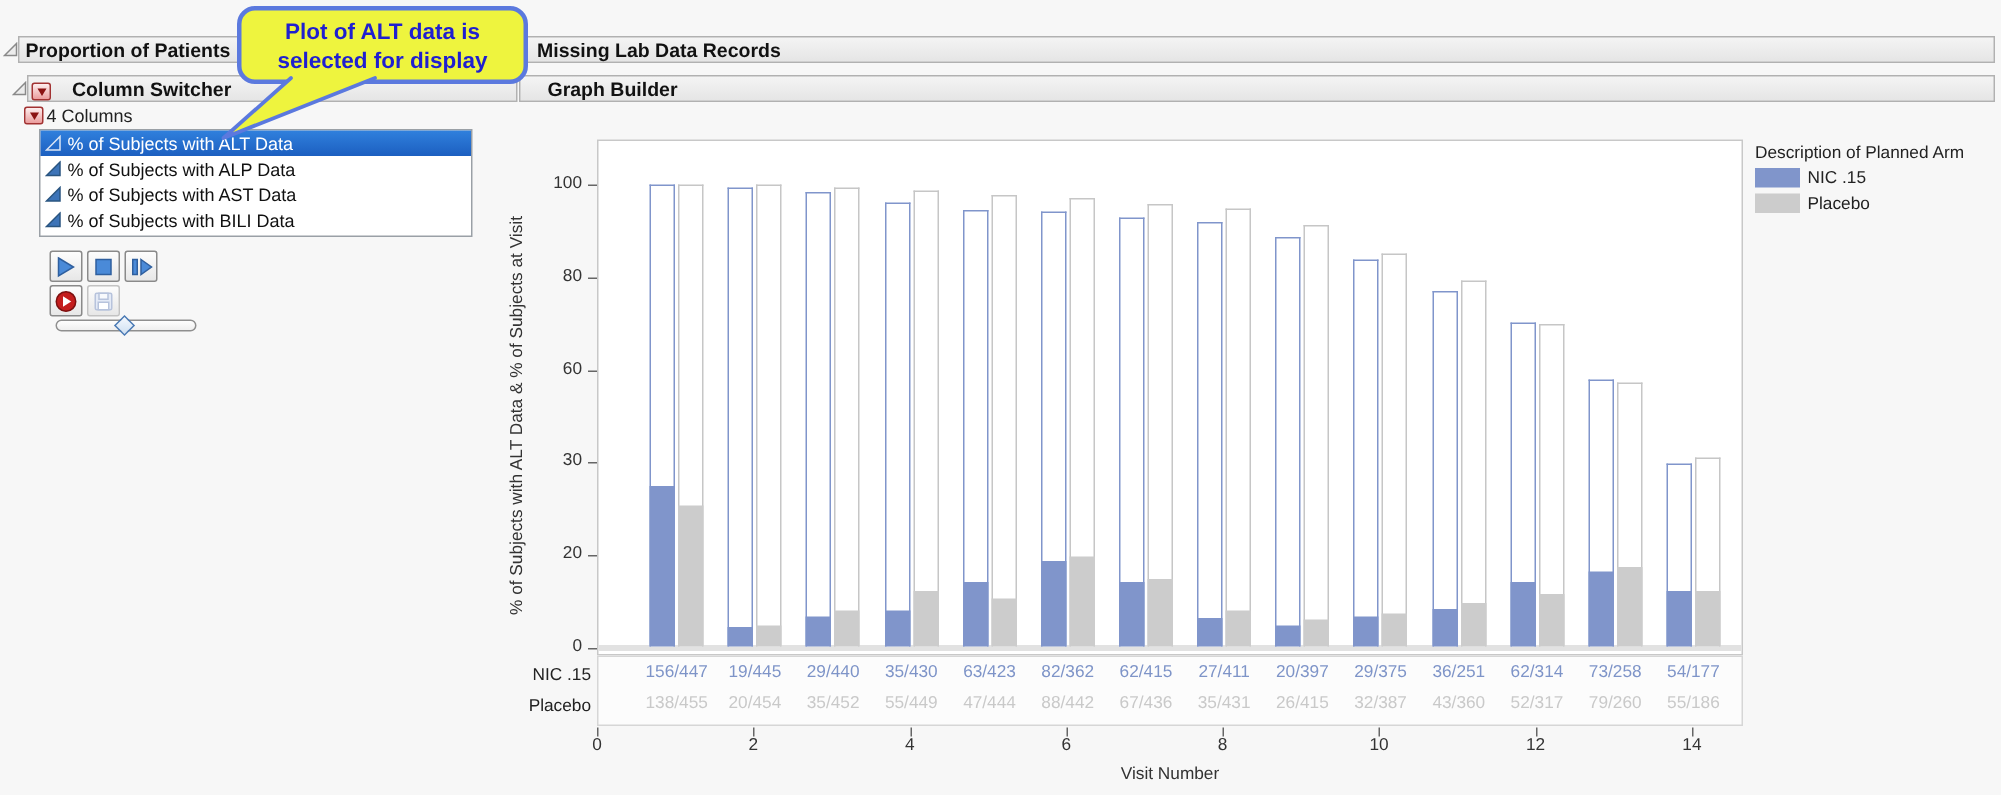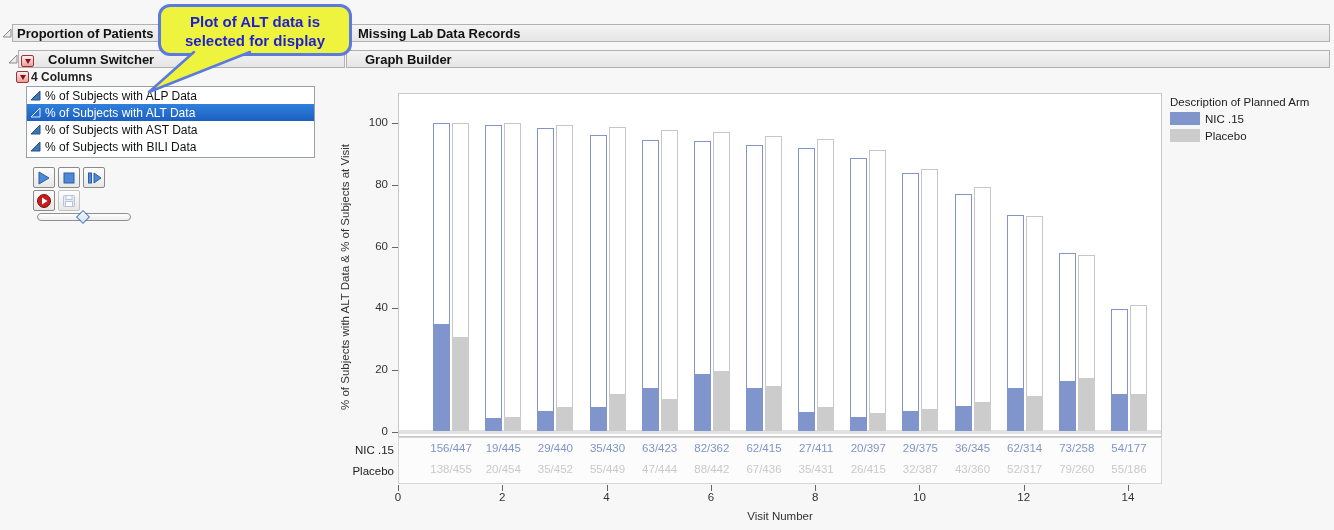--- a/index.html
+++ b/index.html
@@ -10,21 +10,21 @@
   .hdr-bar { position:absolute; height:18px; background:linear-gradient(#f4f4f4,#e5e5e5);
              border:1px solid #b1b1b1; display:flex; align-items:flex-end;
              font-weight:bold; font-size:13px; color:#111; }
   .disc { position:absolute; width:10px; height:10px; cursor:pointer; }
   .redbtn { width:13px; height:12px; border:1px solid #a23232; border-radius:2px;
             background:linear-gradient(#fdeeee,#eb9d9d); display:inline-flex;
             align-items:center; justify-content:center; cursor:pointer; flex:none; }
   .redbtn .tri { width:0; height:0; border-left:3.5px solid transparent;
                  border-right:3.5px solid transparent; border-top:5px solid #8b1212; margin-top:1px; }
 
-  #four-cols { position:absolute; left:31px; top:70px; font-size:12px; color:#222;font-weight:bold; }
+  #four-cols { position:absolute; left:31px; top:70px; font-size:12px; color:#222; }
   #redbtn-cols { position:absolute; left:16px; top:71px; }
 
   #col-list { position:absolute; left:26px; top:86px; width:289px; height:72px;
               background:#ffffff; border:1px solid #9aa0a6; z-index:10; }
   .col-item { height:17px; display:flex; align-items:center; gap:4px; padding-left:3px;
               font-size:12px; color:#111; cursor:pointer; white-space:nowrap; }
   .col-item.sel { background:linear-gradient(#3080dd,#1c5fc0); color:#ffffff; }
   .col-item svg { flex:none; }
 
   .ctl-btn { position:absolute; width:22px; height:21px; border:1px solid #8a8a8a; border-radius:2px;
@@ -97,31 +97,31 @@
   </div>
   <div class="hdr-bar" style="left:346px; top:50px; width:984px; padding-left:18px;">
     <span>Graph Builder</span>
   </div>
 
   <span class="redbtn" id="redbtn-cols">
       <span class="tri"></span>
     </span>
   <div id="four-cols">4 Columns</div>
   <div id="col-list">
+      <div class="col-item sel">
+        <svg width="11" height="11" viewBox="0 0 11 11">
+          <path d="M10 1 L10 10 L1 10 Z" fill="none" stroke="#dce6f5"></path>
+        </svg>
+        <span>% of Subjects with ALT Data</span>
+      </div>
       <div class="col-item">
         <svg width="11" height="11" viewBox="0 0 11 11">
           <path d="M10 1 L10 10 L1 10 Z" fill="#3d74b8" stroke="#2a5580"></path>
         </svg>
         <span>% of Subjects with ALP Data</span>
-      </div>
-      <div class="col-item sel">
-        <svg width="11" height="11" viewBox="0 0 11 11">
-          <path d="M10 1 L10 10 L1 10 Z" fill="none" stroke="#dce6f5"></path>
-        </svg>
-        <span>% of Subjects with ALT Data</span>
       </div>
       <div class="col-item">
         <svg width="11" height="11" viewBox="0 0 11 11">
           <path d="M10 1 L10 10 L1 10 Z" fill="#3d74b8" stroke="#2a5580"></path>
         </svg>
         <span>% of Subjects with AST Data</span>
       </div>
       <div class="col-item">
         <svg width="11" height="11" viewBox="0 0 11 11">
           <path d="M10 1 L10 10 L1 10 Z" fill="#3d74b8" stroke="#2a5580"></path>
@@ -227,21 +227,21 @@
       <div class="cap-val" style="left: 26.14px; top: 4px; color: rgb(126, 148, 200);">156/447</div>
       <div class="cap-val" style="left: 78.28px; top: 4px; color: rgb(126, 148, 200);">19/445</div>
       <div class="cap-val" style="left: 130.42px; top: 4px; color: rgb(126, 148, 200);">29/440</div>
       <div class="cap-val" style="left: 182.56px; top: 4px; color: rgb(126, 148, 200);">35/430</div>
       <div class="cap-val" style="left: 234.7px; top: 4px; color: rgb(126, 148, 200);">63/423</div>
       <div class="cap-val" style="left: 286.84px; top: 4px; color: rgb(126, 148, 200);">82/362</div>
       <div class="cap-val" style="left: 338.98px; top: 4px; color: rgb(126, 148, 200);">62/415</div>
       <div class="cap-val" style="left: 391.12px; top: 4px; color: rgb(126, 148, 200);">27/411</div>
       <div class="cap-val" style="left: 443.26px; top: 4px; color: rgb(126, 148, 200);">20/397</div>
       <div class="cap-val" style="left: 495.4px; top: 4px; color: rgb(126, 148, 200);">29/375</div>
-      <div class="cap-val" style="left: 547.54px; top: 4px; color: rgb(126, 148, 200);">36/345</div>
+      <div class="cap-val" style="left: 547.54px; top: 4px; color: rgb(126, 148, 200);">36/251</div>
       <div class="cap-val" style="left: 599.68px; top: 4px; color: rgb(126, 148, 200);">62/314</div>
       <div class="cap-val" style="left: 651.82px; top: 4px; color: rgb(126, 148, 200);">73/258</div>
       <div class="cap-val" style="left: 703.96px; top: 4px; color: rgb(126, 148, 200);">54/177</div>
       <div class="cap-val" style="left: 26.14px; top: 25px; color: rgb(201, 201, 201);">138/455</div>
       <div class="cap-val" style="left: 78.28px; top: 25px; color: rgb(201, 201, 201);">20/454</div>
       <div class="cap-val" style="left: 130.42px; top: 25px; color: rgb(201, 201, 201);">35/452</div>
       <div class="cap-val" style="left: 182.56px; top: 25px; color: rgb(201, 201, 201);">55/449</div>
       <div class="cap-val" style="left: 234.7px; top: 25px; color: rgb(201, 201, 201);">47/444</div>
       <div class="cap-val" style="left: 286.84px; top: 25px; color: rgb(201, 201, 201);">88/442</div>
       <div class="cap-val" style="left: 338.98px; top: 25px; color: rgb(201, 201, 201);">67/436</div>
@@ -253,21 +253,21 @@
       <div class="cap-val" style="left: 651.82px; top: 25px; color: rgb(201, 201, 201);">79/260</div>
       <div class="cap-val" style="left: 703.96px; top: 25px; color: rgb(201, 201, 201);">55/186</div>
     </div>
   <div class="row-label" style="top:444px;">NIC .15</div>
   <div class="row-label" style="top:465px;">Placebo</div>
   <div id="axis-layer">
       <div class="ytick-label" style="top: 425px;">0</div>
       <div class="ytick" style="top: 432px;"></div>
       <div class="ytick-label" style="top: 363.194px;">20</div>
       <div class="ytick" style="top: 370.194px;"></div>
-      <div class="ytick-label" style="top: 301.388px;">40</div>
+      <div class="ytick-label" style="top: 301.388px;">30</div>
       <div class="ytick" style="top: 308.388px;"></div>
       <div class="ytick-label" style="top: 239.582px;">60</div>
       <div class="ytick" style="top: 246.582px;"></div>
       <div class="ytick-label" style="top: 177.776px;">80</div>
       <div class="ytick" style="top: 184.776px;"></div>
       <div class="ytick-label" style="top: 115.97px;">100</div>
       <div class="ytick" style="top: 122.97px;"></div>
       <div class="xtick" style="left: 398px;"></div>
       <div class="xtick-label" style="left: 378px;">0</div>
       <div class="xtick" style="left: 502.28px;"></div>

